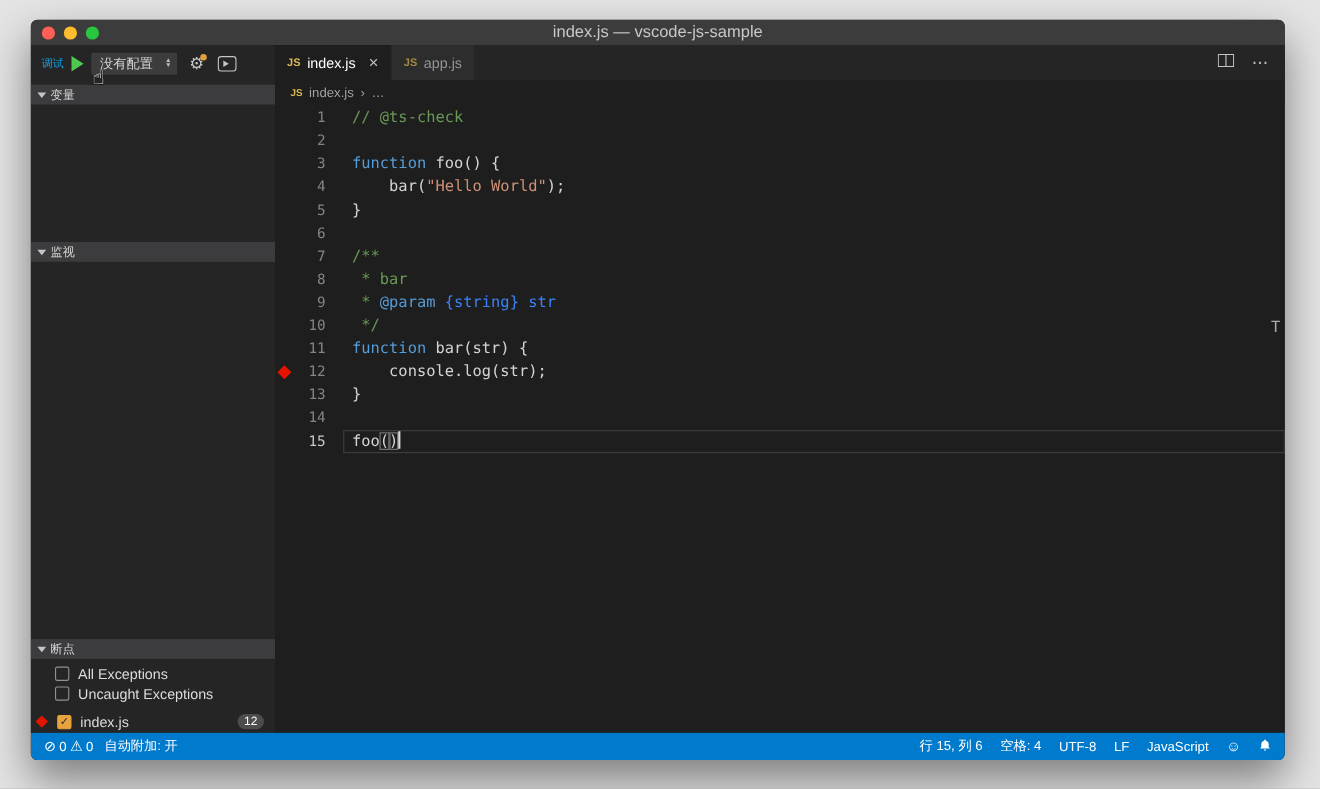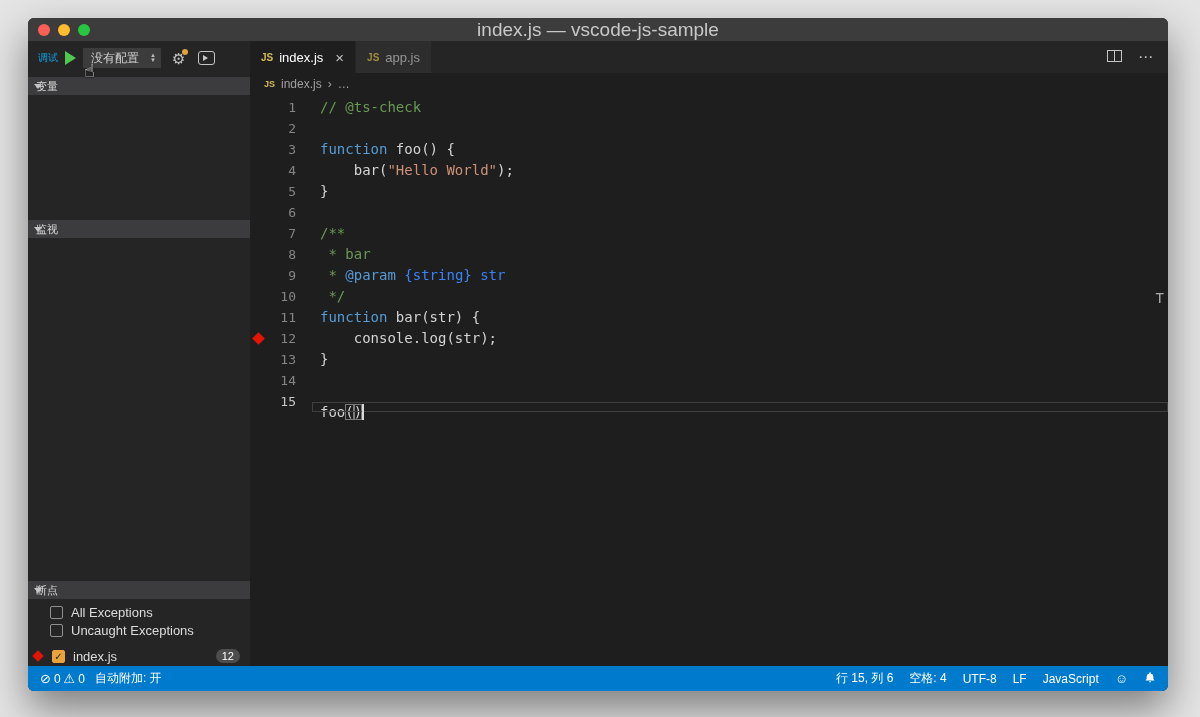--- a/index.html
+++ b/index.html
@@ -5,38 +5,38 @@
   * { margin:0; padding:0; box-sizing:border-box; }
   body { width:1200px; height:717px; overflow:hidden; font-family:"Liberation Sans","DejaVu Sans",sans-serif; }
   .desktop { position:relative; width:1200px; height:717px; background:#e4e4e4; }
   .window { position:absolute; left:28px; top:18px; width:1140px; height:673px; border-radius:6px; overflow:hidden;
             box-shadow:0 18px 40px rgba(0,0,0,.45); display:flex; flex-direction:column; background:#1e1e1e; }
   
   .titlebar { flex:0 0 23px; background:#3c3c3c; display:flex; align-items:center; position:relative; }
   .traffic { position:absolute; left:10px; top:0; height:100%; display:flex; align-items:center; gap:8px; }
   .tl { width:12px; height:12px; border-radius:50%; }
   .tl.red{background:#ff5f57}.tl.yellow{background:#febc2e}.tl.green{background:#29c73f}
-  .title { flex:1; text-align:center; color:#c8c8c8; font-size:19px; }
+  .title { flex:1; text-align:center; color:#c8c8c8; font-size:15px; }
   .main { flex:1; display:flex; min-height:0; }
   
   .sidebar { flex:0 0 222px; background:#252526; position:relative; }
   .debug-toolbar { height:34px; display:flex; align-items:center; padding:0 10px; gap:7px; }
   .dbg-title { color:#0ea5e9; font-size:10px; }
   .play { display:inline-flex; align-items:center; cursor:pointer; }
   .play-tri { width:0; height:0; border-left:11px solid #4EC94E; border-top:7px solid transparent; border-bottom:7px solid transparent; }
   .config-select { height:20px; background:#3c3c3c; color:#d4d4d4; font-size:12px; display:flex; align-items:center;
                    padding:0 5px 0 8px; gap:8px; width:78px; justify-content:space-between; border-radius:1px; }
   .sel-arrows { display:flex; flex-direction:column; font-size:6px; line-height:5px; color:#bdbdbd; }
   .gear-wrap { position:relative; color:#c5c5c5; font-size:15px; margin-left:4px; line-height:1; }
   .gear-dot { position:absolute; right:-3px; top:-2px; width:6px; height:6px; border-radius:50%; background:#e2a03c; }
   .console-ico { width:17px; height:14px; border:1px solid #c5c5c5; border-radius:3px; position:relative; margin-left:6px; }
   .console-ico::after { content:""; position:absolute; left:4px; top:3px; width:0; height:0;
                         border-left:5px solid #c5c5c5; border-top:3px solid transparent; border-bottom:3px solid transparent; }
   .section-header { position:absolute; left:0; right:0; height:18px; background:#3c3c3e; color:#d6d6d6; font-size:11px;
-                    display:flex; align-items:center; padding-left:8px; }
+                    display:flex; align-items:center; padding-left:18px; }
   .twisty { position:absolute; left:6px; width:0; height:0; border-left:4px solid transparent; border-right:4px solid transparent;
             border-top:5px solid #c5c5c5; }
   .s-var{top:36px}.s-watch{top:179px}.s-call{top:320px}.s-bp{top:540px}
   .bp-row { position:absolute; left:0; right:0; height:22px; display:flex; align-items:center; gap:8px;
             color:#dcdcdc; font-size:13px; padding-left:22px; }
   .r1{top:560px}.r2{top:578px}.r3{top:604px; padding-left:6px;}
   .cb { width:13px; height:13px; border:1px solid #919191; background:transparent; border-radius:2px; flex:0 0 13px;
         display:inline-flex; align-items:center; justify-content:center; }
   .cb.checked { background:#E8A33D; border-color:#E8A33D; color:#252526; font-size:10px; font-weight:bold; }
   .bp-diamond-sm { width:8px; height:8px; background:#e51400; transform:rotate(45deg); flex:0 0 8px; margin-right:2px; }
@@ -54,21 +54,21 @@
   .more-dots { font-size:15px; letter-spacing:1px; }
   .breadcrumb { flex:0 0 22px; display:flex; align-items:center; gap:6px; padding-left:14px; color:#a0a0a0; font-size:12px; background:#1e1e1e; }
   .breadcrumb .js-ico { font-size:9px; }
   .code-area { flex:1; position:relative; font-family:"DejaVu Sans Mono","Liberation Mono",monospace; font-size:14px;
                line-height:21px; padding-top:2px; overflow:hidden; }
   .code-row { display:flex; height:21px; }
   .gutter { flex:0 0 62px; position:relative; text-align:right; padding-right:16px; color:#858585; font-size:13px; cursor:pointer; }
   .code-row.current .gutter { color:#c6c6c6; }
   .bp-diamond { position:absolute; left:4px; top:6px; width:9px; height:9px; background:#e51400; transform:rotate(45deg); }
   .line-content { flex:1; color:#d4d4d4; padding-left:8px; white-space:pre; }
-  .code-row.current .line-content { outline:1px solid #3f3f3f; outline-offset:-1px;margin-top:11px; }
+  .code-row.current .line-content { outline:1px solid #3f3f3f; outline-offset:-1px; }
   .tk-cm{color:#6a9955}.tk-kw{color:#569cd6}.tk-str{color:#ce9178}.tk-typ{color:#3b82f6}.tk-df{color:#d4d4d4}
   .tk-bm{ outline:1px solid #7a7a7a; outline-offset:-1px; }
   .caret { display:inline-block; width:2px; height:16px; background:#d8d8d8; vertical-align:middle; position:relative; top:-1px; }
   .overview-marker { position:absolute; right:4px; top:249px; color:#aaaaaa; font-size:14px;
                      font-family:"DejaVu Sans Mono",monospace; }
   
   .statusbar { flex:0 0 25px; background:#007acc; display:flex; align-items:center; color:#ffffff; font-size:12px; padding:0 12px; }
   .sb-left { display:flex; align-items:center; gap:6px; }
   .sb-group { display:flex; align-items:center; gap:3px; }
   .sb-auto { margin-left:4px; }

